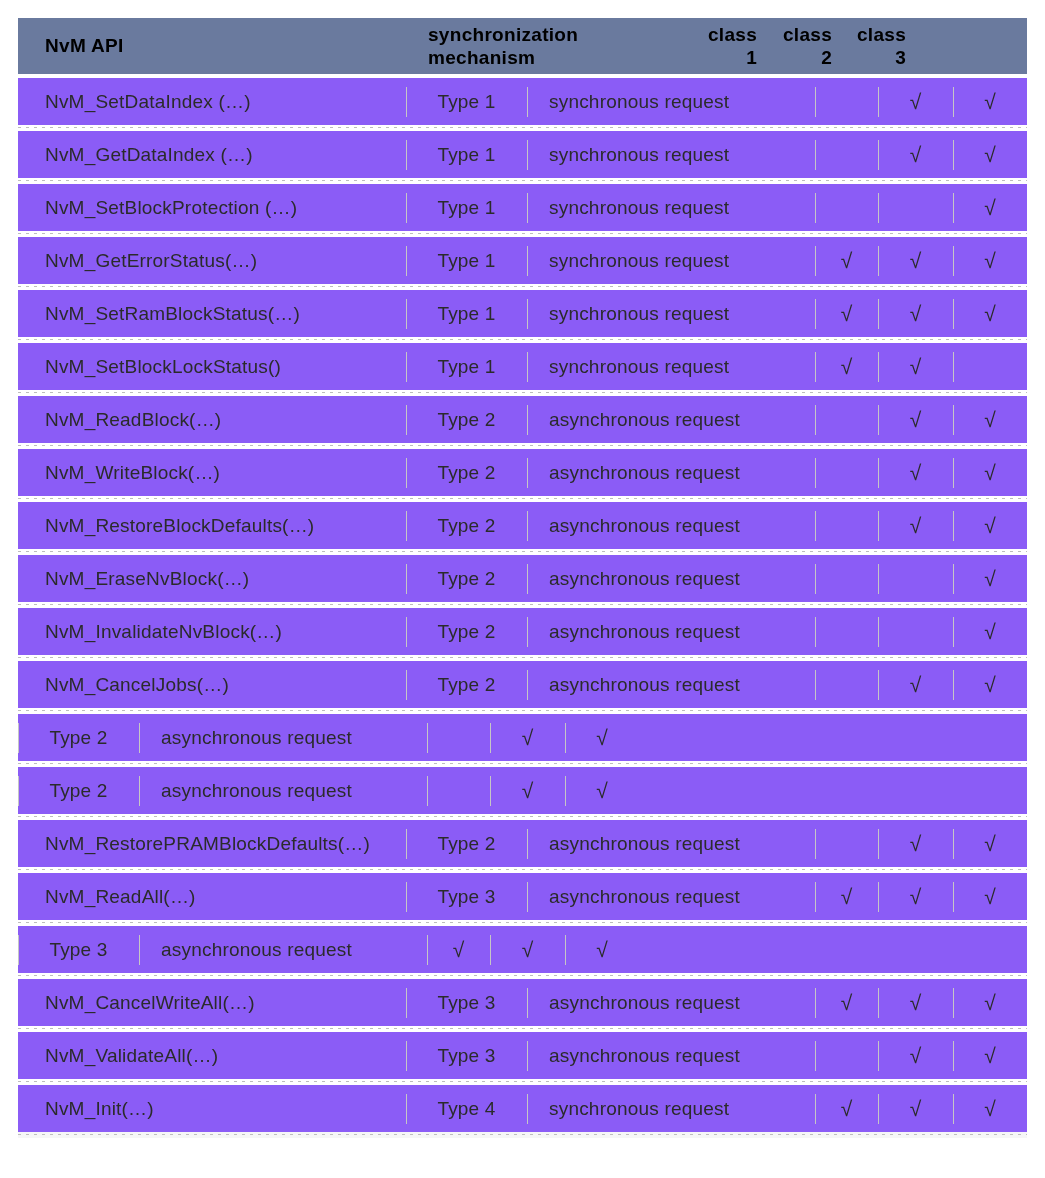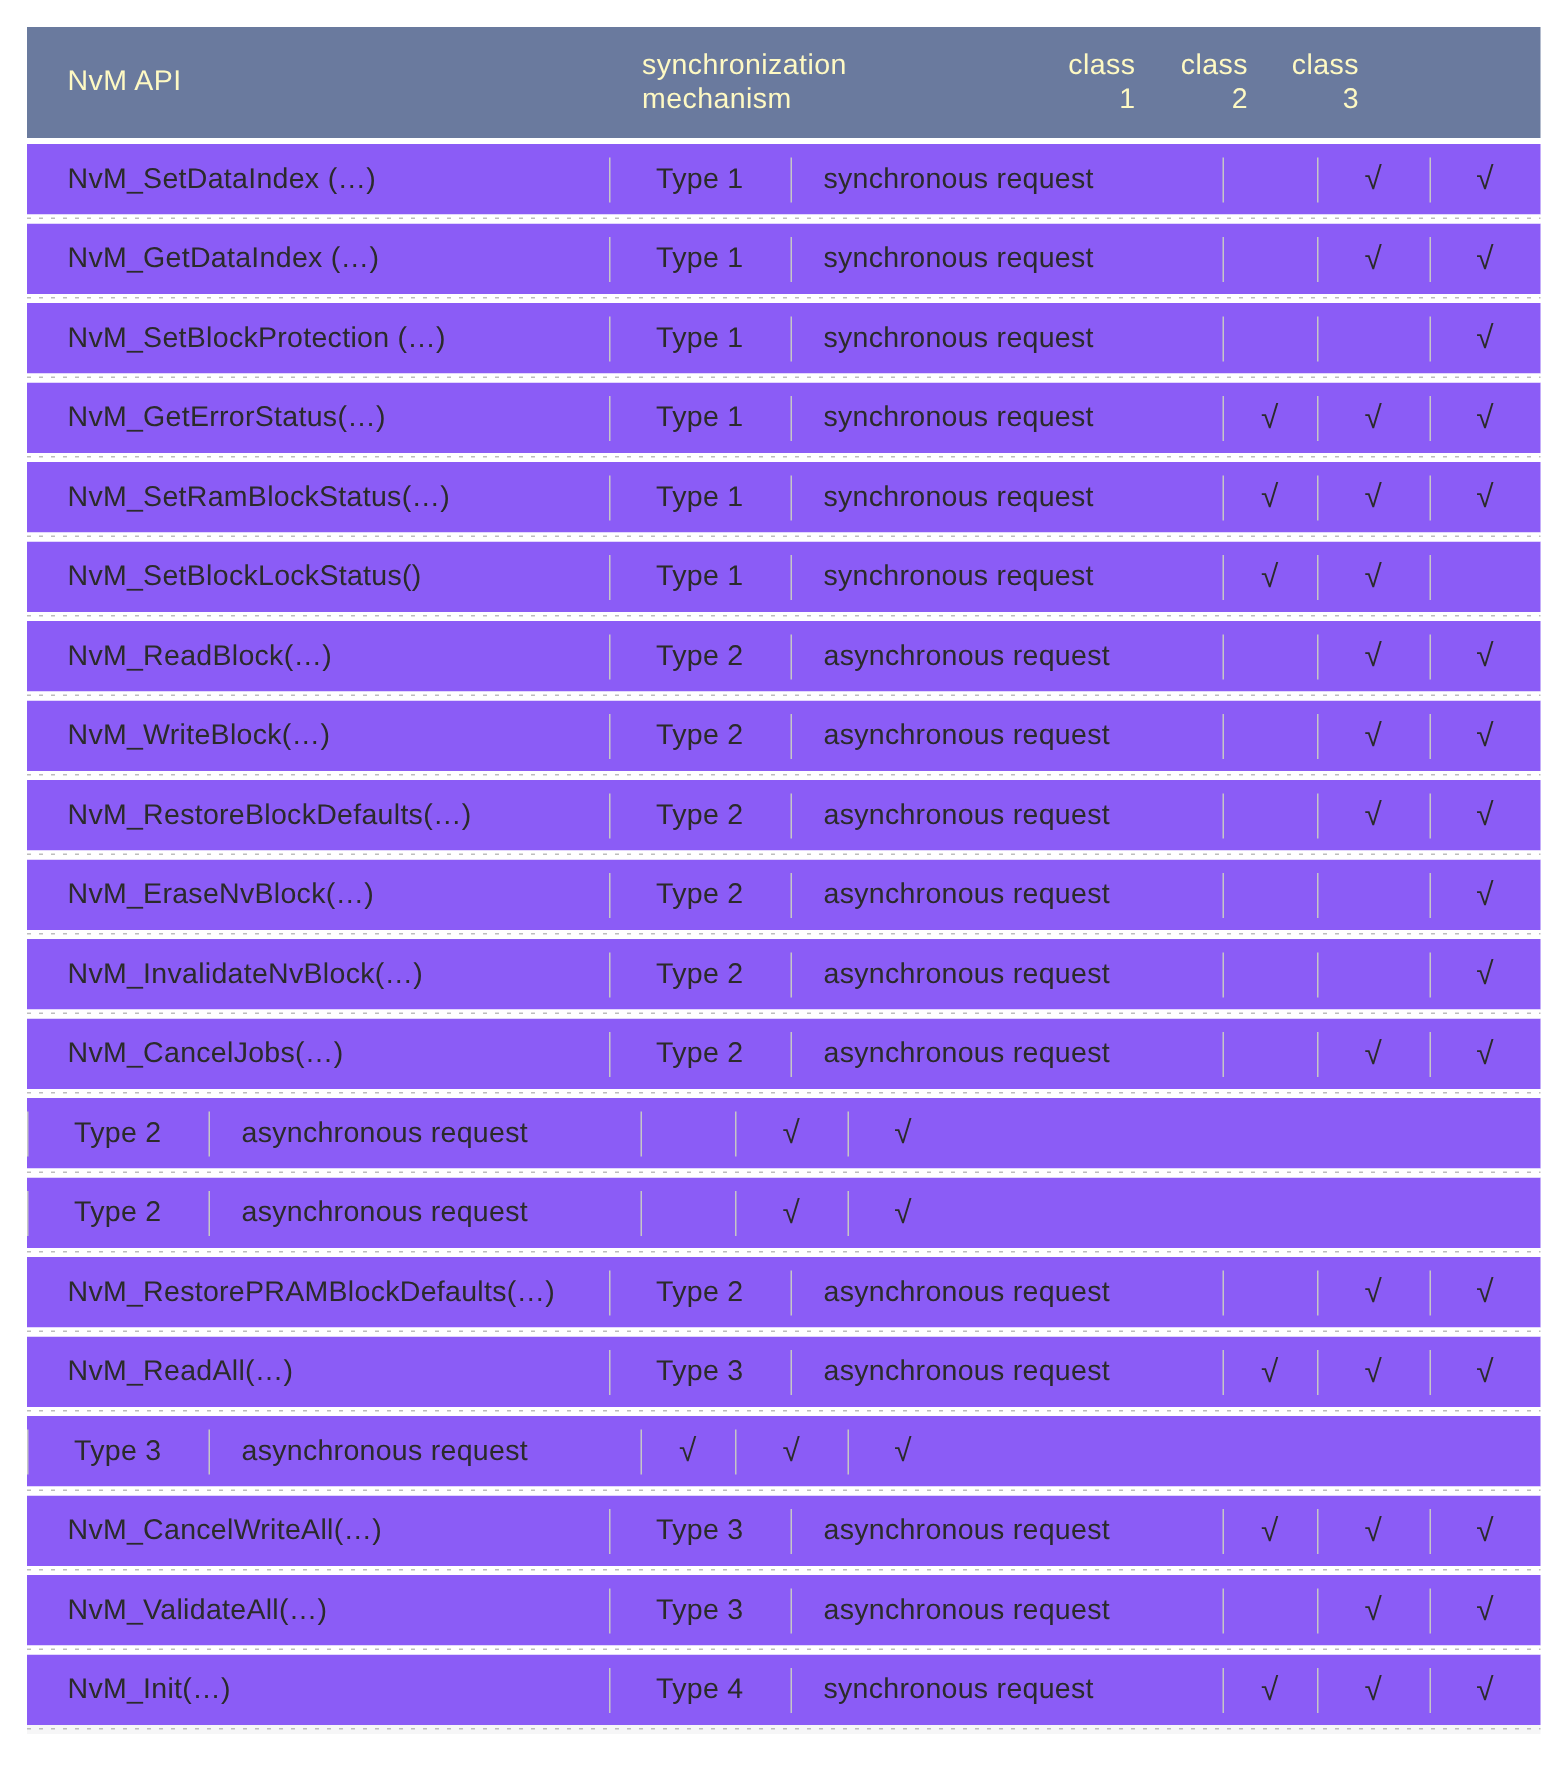--- a/index.html
+++ b/index.html
@@ -14,24 +14,24 @@
   .table-wrap {
     position: absolute;
     left: 18px;
     top: 18px;
     width: 1009px;
   }
   
   .thead {
     display: flex;
     align-items: center;
-    height: 74px;
+    height: 56px;
     background: #6a7a9e;
-    color: #fef9c3;
-    font-weight: normal;
+    color: #000000;
+    font-weight: bold;
     font-size: 19px;
     line-height: 1.22;
     letter-spacing: 0.3px;
   }
   .thead .cell { white-space: pre-line; }
   
   .cell        { box-sizing: border-box; flex: 0 0 auto; }
   .col-api     { width: 388px; padding-left: 27px; }
   .col-type    { width: 121px; text-align: center; }
   .thead .col-type { text-align: left; padding-left: 24px; }

